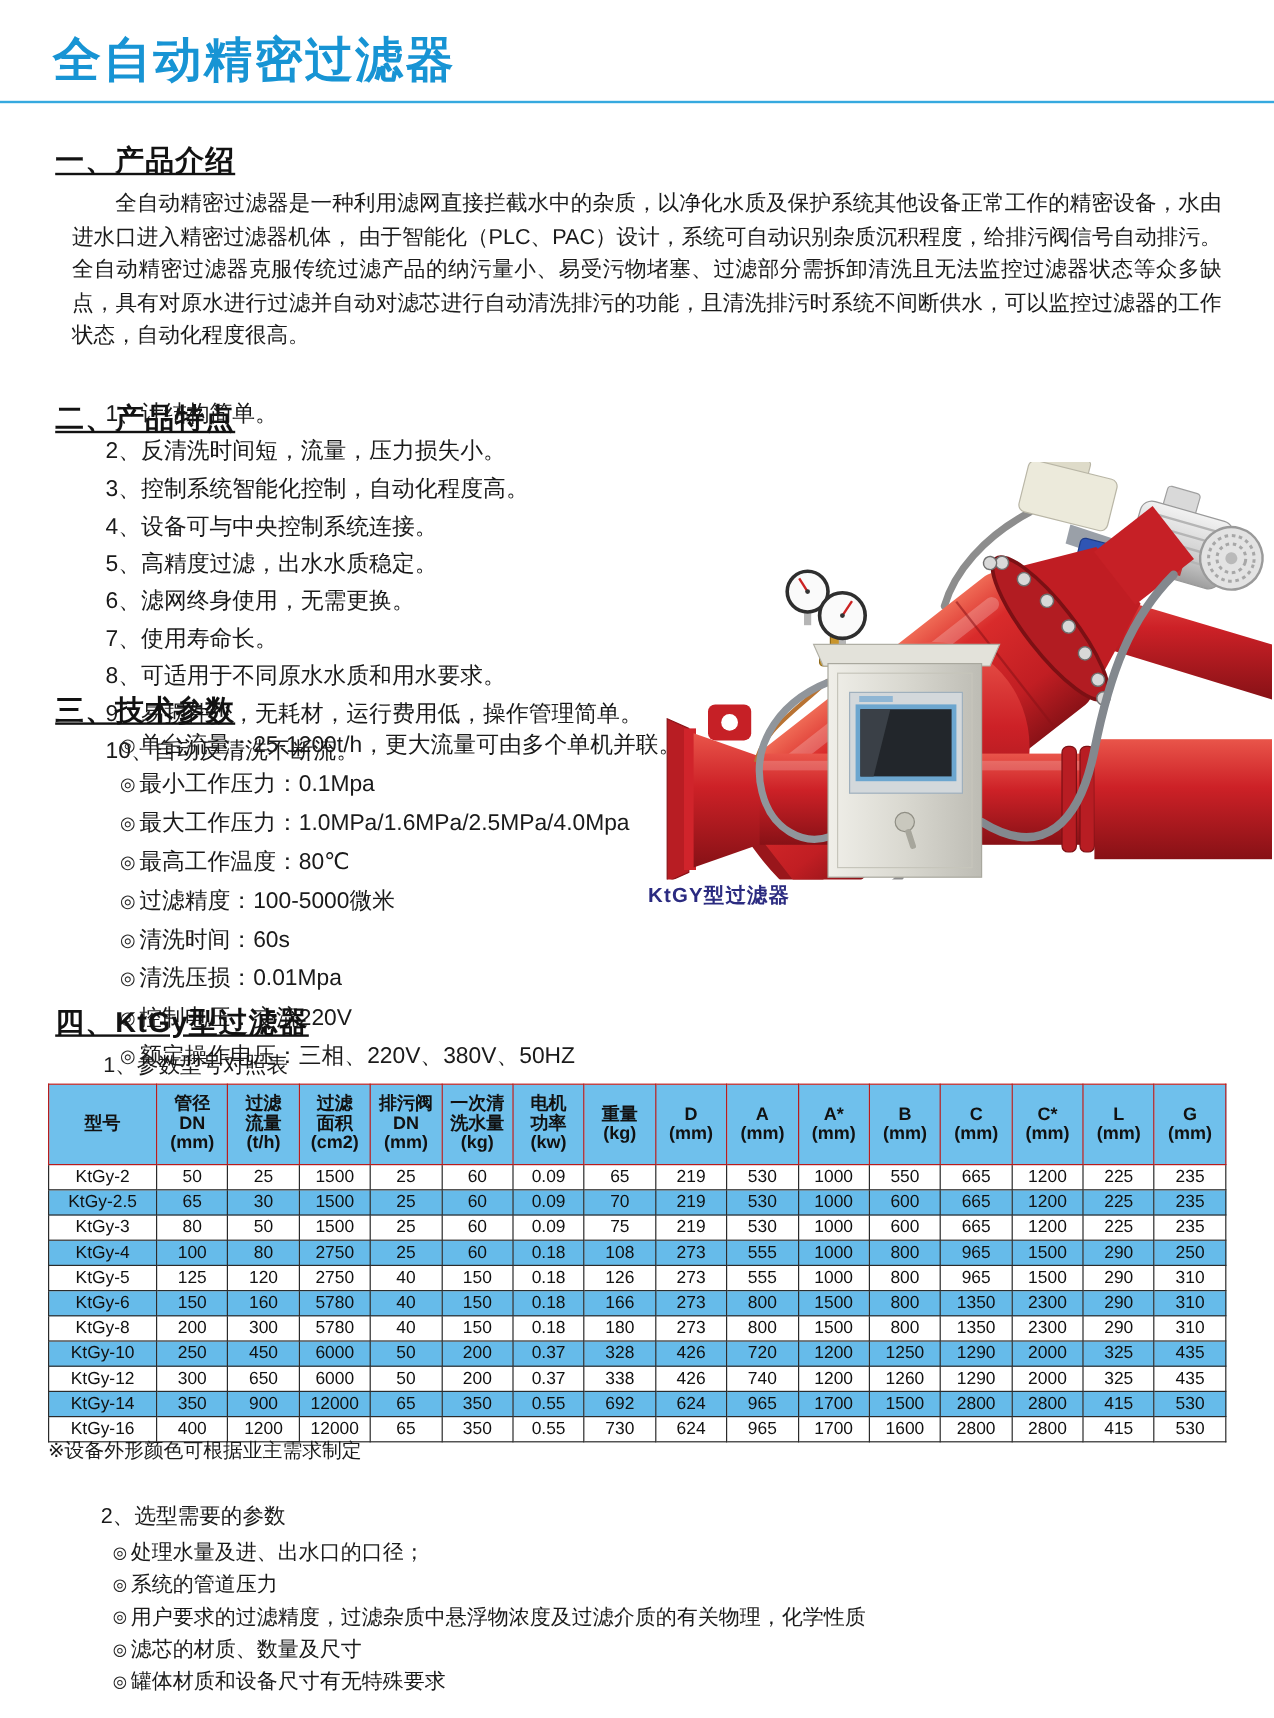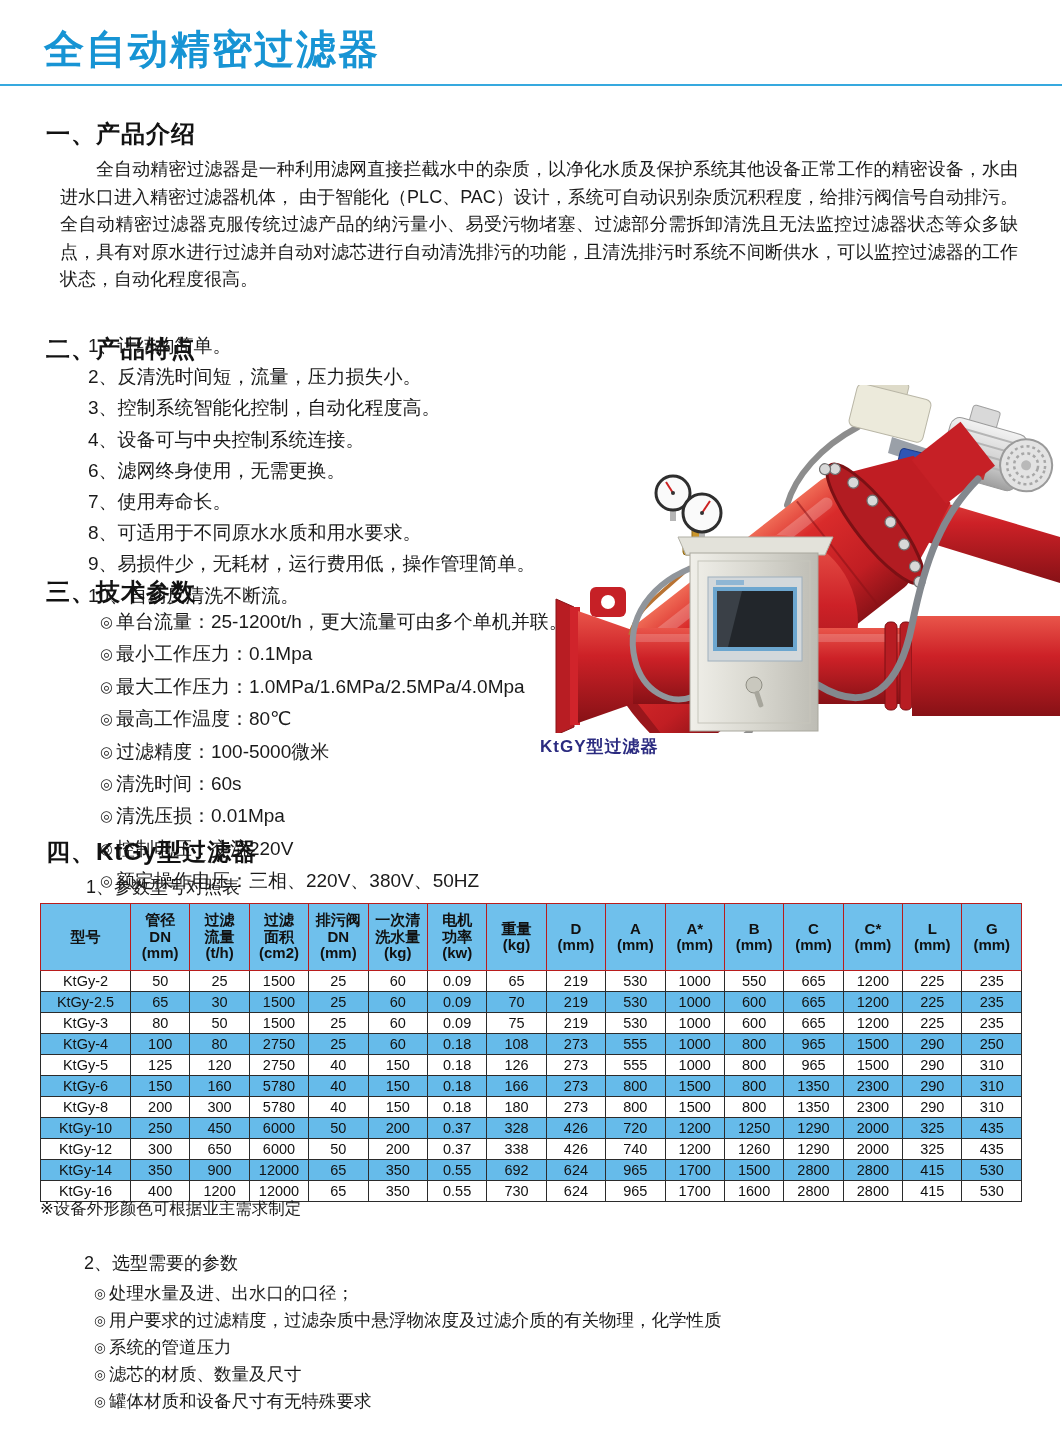--- a/index.html
+++ b/index.html
@@ -1,21 +1,21 @@
 <!DOCTYPE html>
 <html><head>
 <meta charset="utf-8">
 <style>
   html,body{margin:0;padding:0;background:#fff;}
   .page{position:relative;width:1062px;height:1432px;background:#fff;overflow:hidden;
         font-family:"Liberation Sans","DejaVu Sans",sans-serif;color:#1a1a1a;}
   .doc-title{position:absolute;left:44px;top:22px;font-size:40px;font-weight:bold;
              color:#1794d4;letter-spacing:2px;}
   .title-rule{position:absolute;left:0;top:84px;width:1062px;height:2px;background:#36a9df;}
-  .sec-head{position:absolute;font-size:24px;font-weight:bold;color:#121212;letter-spacing:1px;}
+  .sec-head{position:absolute;font-size:24px;font-weight:bold;color:#121212;letter-spacing:1px;text-decoration:underline;}
   #sec1-head{left:46px;top:118px;}
   #sec2-head{left:46px;top:289px;margin-top:44px;}
   #sec3-head{left:46px;top:576px;}
   #sec4-head{left:46px;top:836px;}
   .intro-par{position:absolute;left:60px;top:156px;width:958px;font-size:18px;
              line-height:27.5px;text-align:justify;text-indent:2em;color:#1a1a1a;}
   .plain-list{position:absolute;left:88px;top:330px;font-size:19px;line-height:31.2px;}
   .tech-list{position:absolute;left:100px;top:606px;font-size:19px;line-height:31.4px;}
   .b-item .bullet{font-size:0.78em;margin-right:3px;vertical-align:1px;color:#2a2a2a;}
   .figure-wrap{position:absolute;left:540px;top:385px;width:520px;height:348px;}
@@ -45,20 +45,21 @@
 
   <div class="sec-head" id="sec1-head">一、产品介绍</div>
   <div class="intro-par">全自动精密过滤器是一种利用滤网直接拦截水中的杂质，以净化水质及保护系统其他设备正常工作的精密设备，水由进水口进入精密过滤器机体， 由于智能化（PLC、PAC）设计，系统可自动识别杂质沉积程度，给排污阀信号自动排污。全自动精密过滤器克服传统过滤产品的纳污量小、易受污物堵塞、过滤部分需拆卸清洗且无法监控过滤器状态等众多缺点，具有对原水进行过滤并自动对滤芯进行自动清洗排污的功能，且清洗排污时系统不间断供水，可以监控过滤器的工作状态，自动化程度很高。</div>
 
   <div class="sec-head" id="sec2-head">二、产品特点</div>
   <div class="plain-list">
       <div class="n-item">1、计结构简单。</div>
       <div class="n-item">2、反清洗时间短，流量，压力损失小。</div>
       <div class="n-item">3、控制系统智能化控制，自动化程度高。</div>
       <div class="n-item">4、设备可与中央控制系统连接。</div>
+      <div class="n-item">5、高精度过滤，出水水质稳定。</div>
       <div class="n-item">6、滤网终身使用，无需更换。</div>
       <div class="n-item">7、使用寿命长。</div>
       <div class="n-item">8、可适用于不同原水水质和用水要求。</div>
       <div class="n-item">9、易损件少，无耗材，运行费用低，操作管理简单。</div>
       <div class="n-item">10、自动反清洗不断流。</div>
     </div>
 
   <div class="sec-head" id="sec3-head">三、技术参数</div>
   <div class="tech-list">
       <div class="b-item"><span class="bullet">◎</span><span>单台流量：25-1200t/h，更大流量可由多个单机并联。</span></div>
@@ -454,19 +455,19 @@
           <td>415</td>
           <td>530</td>
         </tr>
       </tbody>
   </table>
 
   <div class="note">※设备外形颜色可根据业主需求制定</div>
   <div class="sub-label" id="sub2">2、选型需要的参数</div>
   <div class="sel-list">
       <div class="b-item"><span class="bullet">◎</span><span>处理水量及进、出水口的口径；</span></div>
+      <div class="b-item"><span class="bullet">◎</span><span>系统的管道压力</span></div>
       <div class="b-item"><span class="bullet">◎</span><span>用户要求的过滤精度，过滤杂质中悬浮物浓度及过滤介质的有关物理，化学性质</span></div>
-      <div class="b-item"><span class="bullet">◎</span><span>系统的管道压力</span></div>
       <div class="b-item"><span class="bullet">◎</span><span>滤芯的材质、数量及尺寸</span></div>
       <div class="b-item"><span class="bullet">◎</span><span>罐体材质和设备尺寸有无特殊要求</span></div>
     </div>
 
 </div>
 
 </body></html>

